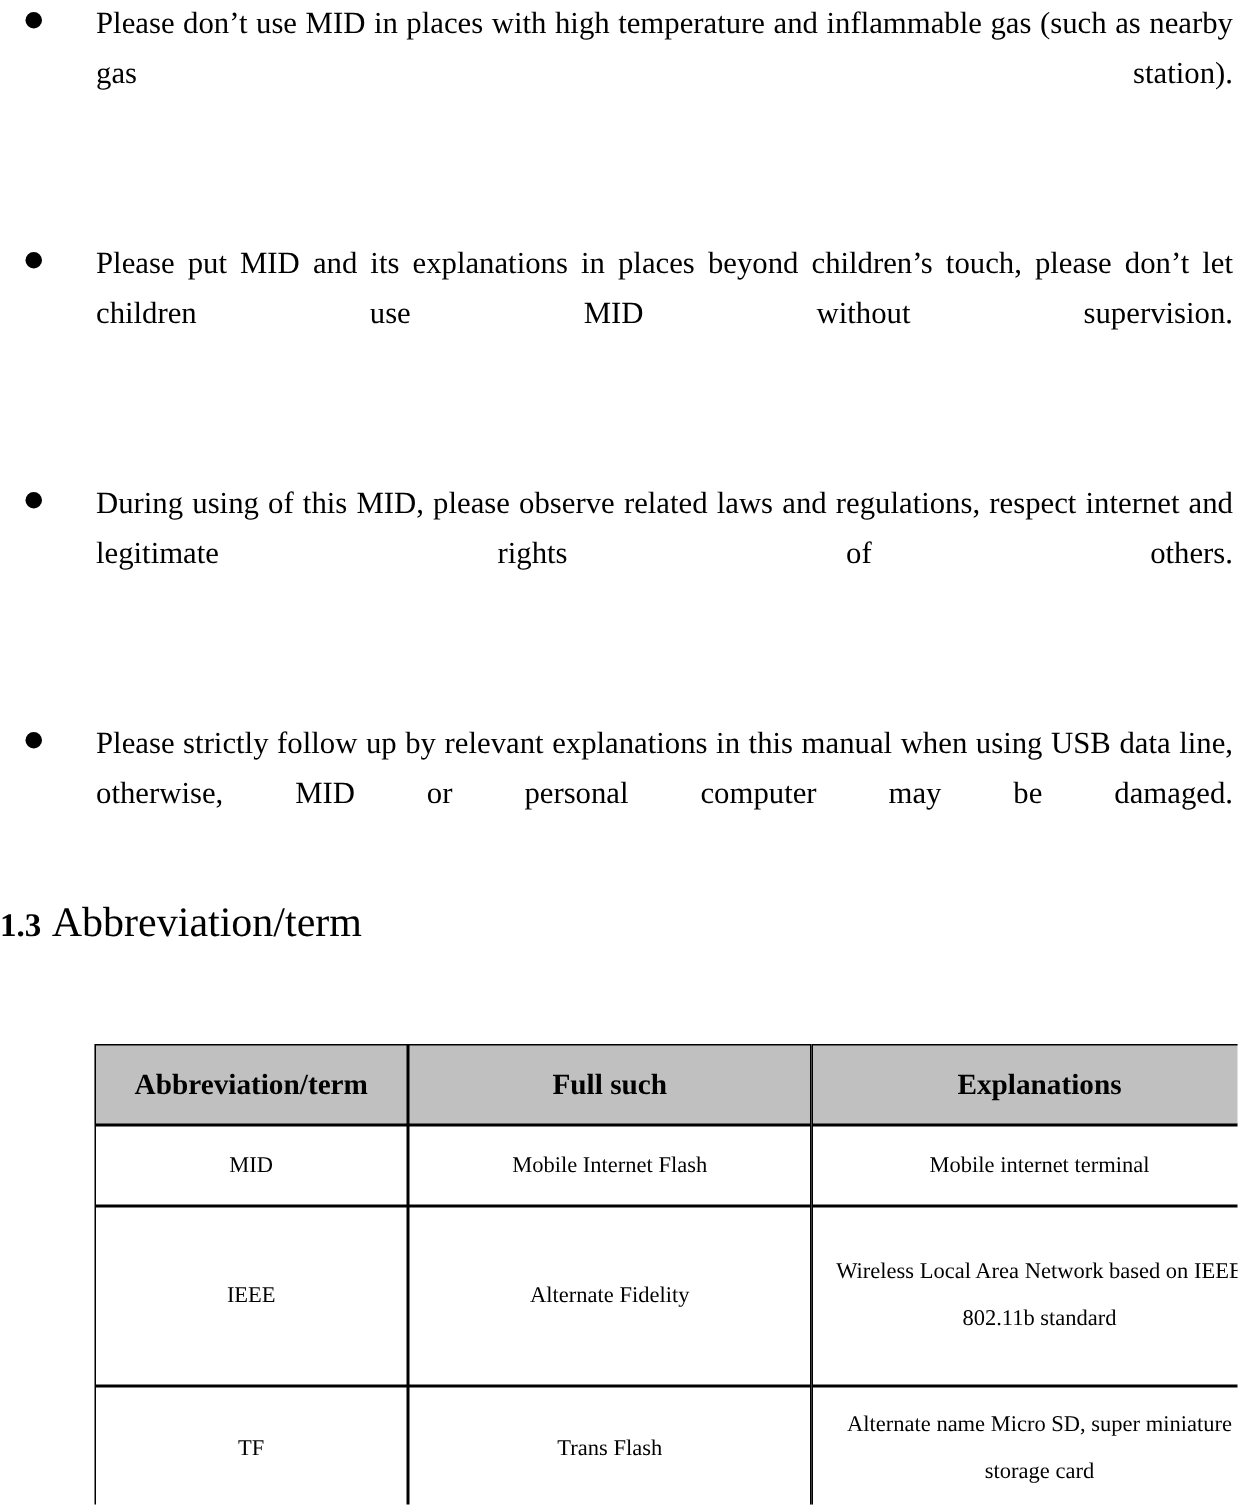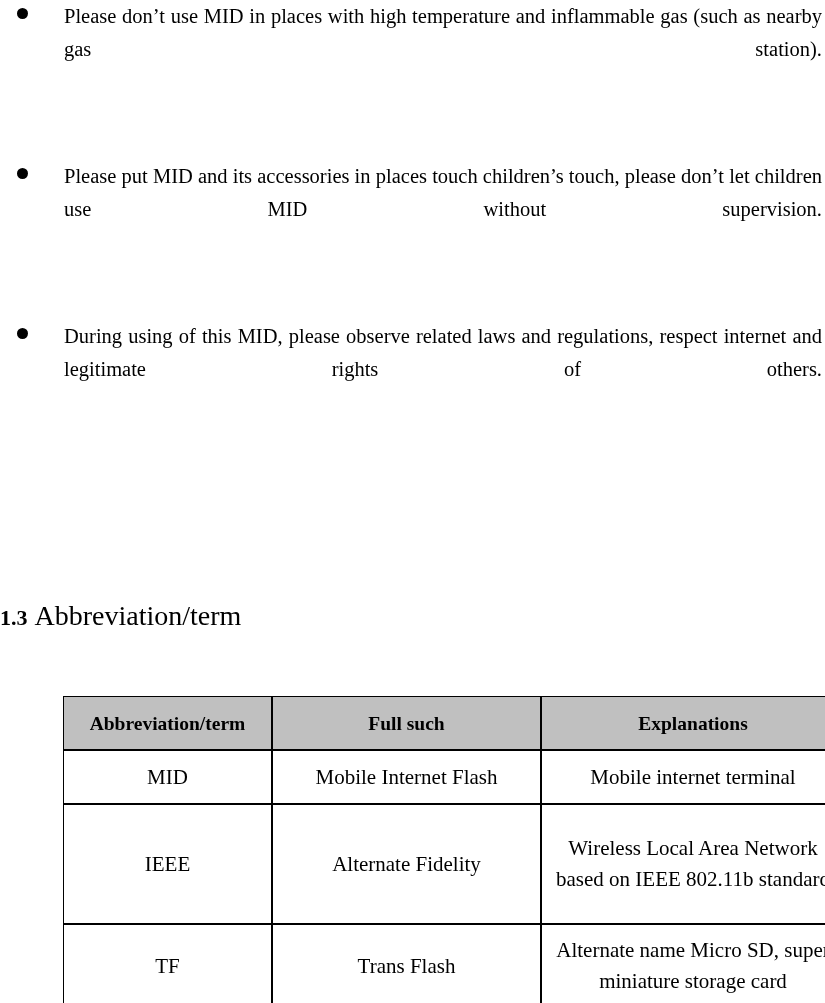--- a/index.html
+++ b/index.html
@@ -98,21 +98,21 @@
     width: 740px;
     border-collapse: separate;
     border-spacing: 0;
     table-layout: fixed;
   }
   .abbrev-table td, .abbrev-table th {
     border: 1.5px solid #000000;
     padding: 4px 6px;
     text-align: center;
     vertical-align: middle;
-    font-size: 21px;
+    font-size: 15px;
     line-height: 31px;
     font-weight: normal;
   }
   .abbrev-table thead th {
     background: #c0c0c0;
     font-weight: bold;
     font-size: 19.5px;
     height: 44px;
   }
   .col-abbrev { width: 195px; }
@@ -130,28 +130,32 @@
 
   <ul class="bullet-list">
 
     <li class="bullet-item">
       <span class="bullet-marker"></span>
       <span class="bullet-text">Please don’t use MID in places with high temperature and inflammable gas (such as nearby gas station).</span>
     </li>
 
     <li class="bullet-item">
       <span class="bullet-marker"></span>
-      <span class="bullet-text">Please put MID and its accessories in places touch children’s touch, please don’t let children use MID without supervision.</span>
+      <span class="bullet-text">Please put MID and its explanations in places beyond children’s touch, please don’t let children use MID without supervision.</span>
     </li>
 
     <li class="bullet-item">
       <span class="bullet-marker"></span>
       <span class="bullet-text">During using of this MID, please observe related laws and regulations, respect internet and legitimate rights of others.</span>
     </li>
 
+    <li class="bullet-item">
+      <span class="bullet-marker"></span>
+      <span class="bullet-text">Please strictly follow up by relevant explanations in this manual when using USB data line, otherwise, MID or personal computer may be damaged.</span>
+    </li>
 
 
   </ul>
 
   <h2 class="section-heading">
     <span class="section-number">1.3</span><span>&nbsp;</span><span class="section-title">Abbreviation/term</span>
   </h2>
 
   <table class="abbrev-table">
     <thead>

